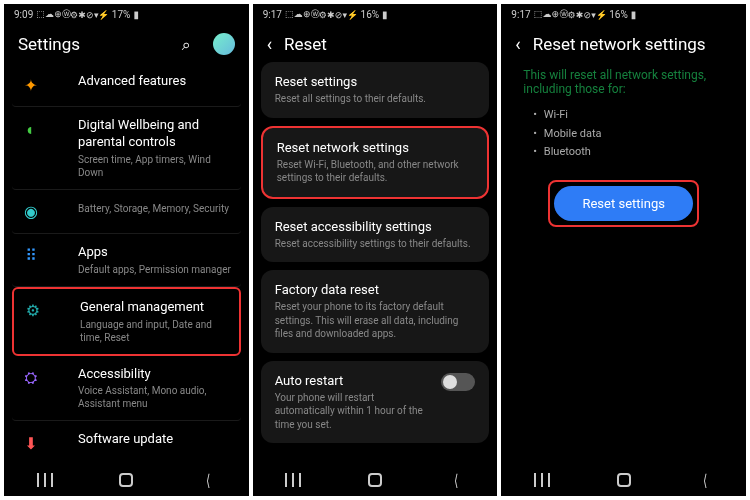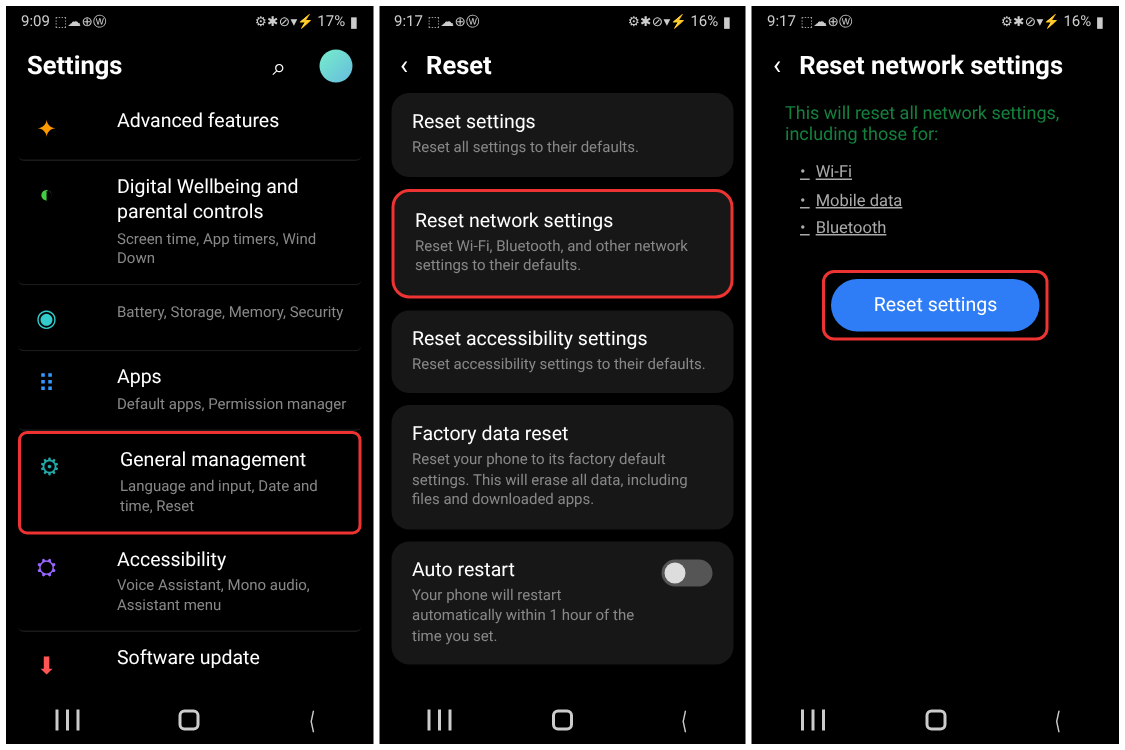--- a/index.html
+++ b/index.html
@@ -1,22 +1,22 @@
 <!DOCTYPE html>
 <html><head>
 <meta charset="utf-8">
 <style>
 * { margin:0; padding:0; box-sizing:border-box; font-family:-apple-system,Roboto,sans-serif; }
 body { background:#fff; display:flex; gap:4px; padding:4px; }
 .phone { width:246px; height:492px; background:#000; color:#fff; display:flex; flex-direction:column; overflow:hidden; position:relative; }
-.status-bar { display:flex; justify-content:space-between; align-items:center; padding:4px 10px 2px; font-size:10px; color:#ccc; }
+.status-bar { display:flex; justify-content:flex-start; align-items:center; padding:4px 10px 2px; font-size:10px; color:#ccc; }
 .status-left, .status-right { display:flex; align-items:center; gap:3px; }
 .status-icons { font-size:9px; letter-spacing:-1px; }
 .header { display:flex; align-items:center; padding:10px 14px 8px; gap:12px; }
-.header-title { font-size:17px; font-weight:700; flex:1; }
+.header-title { font-size:17px; font-weight:400; flex:1; }
 .back-arrow { font-size:18px; cursor:pointer; }
 .search-icon { font-size:16px; cursor:pointer; margin-right:10px; }
 .avatar { width:22px; height:22px; border-radius:50%; background:linear-gradient(135deg,#7ec,#6bd); cursor:pointer; }
 .content { flex:1; overflow-y:auto; padding:0 8px; }
 .content::-webkit-scrollbar { width:0; }
 .item { display:flex; align-items:flex-start; padding:10px 8px; gap:12px; border-bottom:1px solid #1a1a1a; cursor:pointer; border-radius:4px; }
 .item:last-child { border-bottom:none; }
 .item.highlighted { border:2px solid #e33; border-radius:6px; }
 .item-icon { width:22px; height:22px; display:flex; align-items:center; justify-content:center; flex-shrink:0; margin-top:1px; }
 .item-text { flex:1; min-width:0;margin-left:24px; }
@@ -25,21 +25,21 @@
 .reset-item { background:#171717; border-radius:12px; padding:12px 14px; margin-bottom:8px; cursor:pointer; }
 .reset-item.highlighted { border:2px solid #e33; }
 .reset-title { font-size:13px; color:#fff; }
 .reset-sub { font-size:10px; color:#888; margin-top:3px; line-height:1.35; }
 .toggle-row { display:flex; align-items:flex-start; gap:10px; }
 .toggle-row .reset-text { flex:1; }
 .toggle { width:34px; height:18px; background:#555; border-radius:10px; position:relative; cursor:pointer; flex-shrink:0; }
 .toggle::after { content:''; position:absolute; width:14px; height:14px; background:#ddd; border-radius:50%; top:2px; left:2px; }
 .desc { font-size:12px; color:#15803d; padding:6px 14px 10px; }
 .bullets { padding:0 14px 18px 24px; }
-.bullet { font-size:11px; color:#aaa; line-height:1.7;text-decoration:underline; }
+.bullet { font-size:11px; color:#aaa; line-height:1.7; }
 .bullet::before { content:'• '; margin-right:4px; }
 .btn-wrap { display:flex; justify-content:center; padding:4px 0; }
 .btn-wrap.highlighted { border:2px solid #e33; border-radius:8px; padding:4px; width:fit-content; margin:0 auto; }
 .action-btn { background:#2e7cf6; color:#fff; border:none; border-radius:20px; padding:10px 28px; font-size:13px; cursor:pointer; }
 .nav-bar { display:flex; justify-content:space-around; align-items:center; padding:10px 0 8px; }
 .nav-btn { width:20px; height:16px; cursor:pointer; display:flex; align-items:center; justify-content:center; }
 .nav-recent { width:16px; display:flex; justify-content:space-between; }
 .nav-recent span { width:2px; height:14px; background:#ccc; }
 .nav-home { width:14px; height:14px; border:2px solid #ccc; border-radius:4px; }
 .nav-back-shape { font-size:16px; color:#ccc; transform:scaleX(0.7); }

